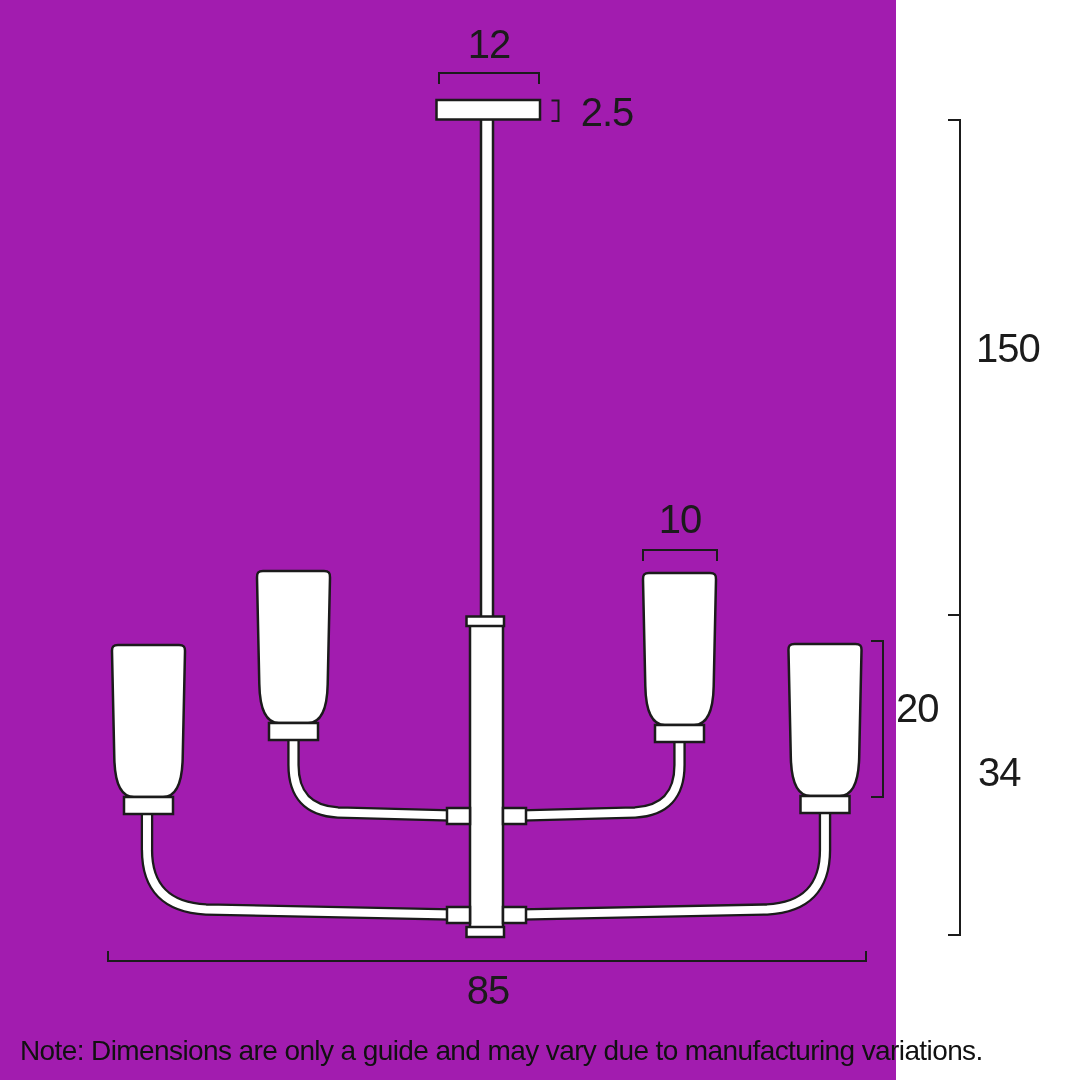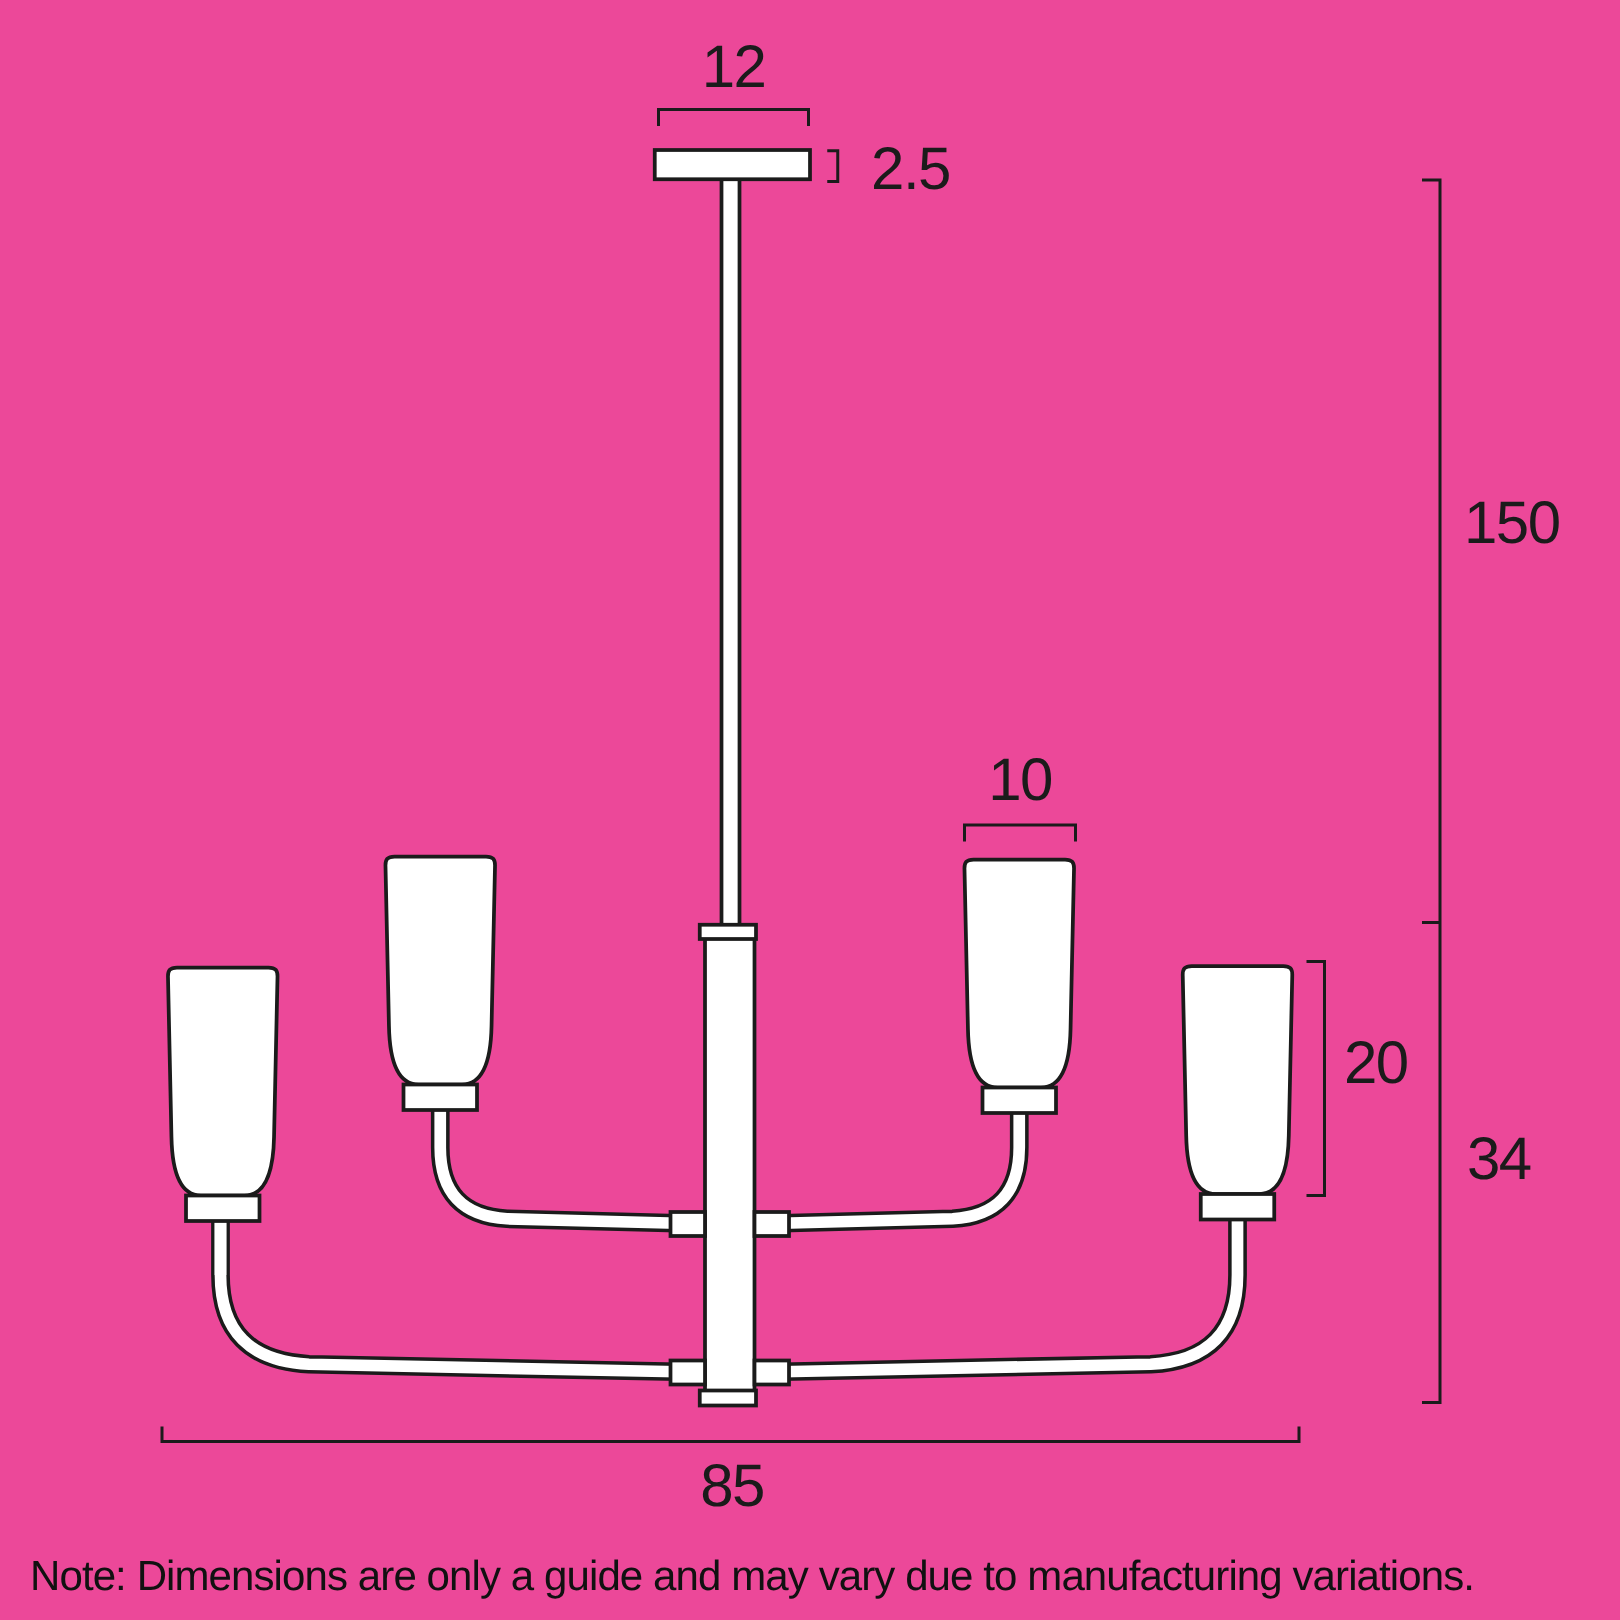--- a/index.html
+++ b/index.html
@@ -6,23 +6,23 @@
     margin: 0;
     padding: 0;
     width: 1080px;
     height: 1080px;
     background: #ffffff;
     overflow: hidden;
     font-family: "Liberation Sans", sans-serif;
   }
   .stage {
     position: relative;
-    width: 1080px;
+    width: 896px;
     height: 1080px;
-    background: #ec4899;
+    background: #a21caf;
   }
   svg { display: block; }
   .dim-label {
     font-family: "Liberation Sans", sans-serif;
     font-size: 40px;
     letter-spacing: -1px;
     fill: #1b1b1b;
   }
   .note-label {
     font-family: "Liberation Sans", sans-serif;

